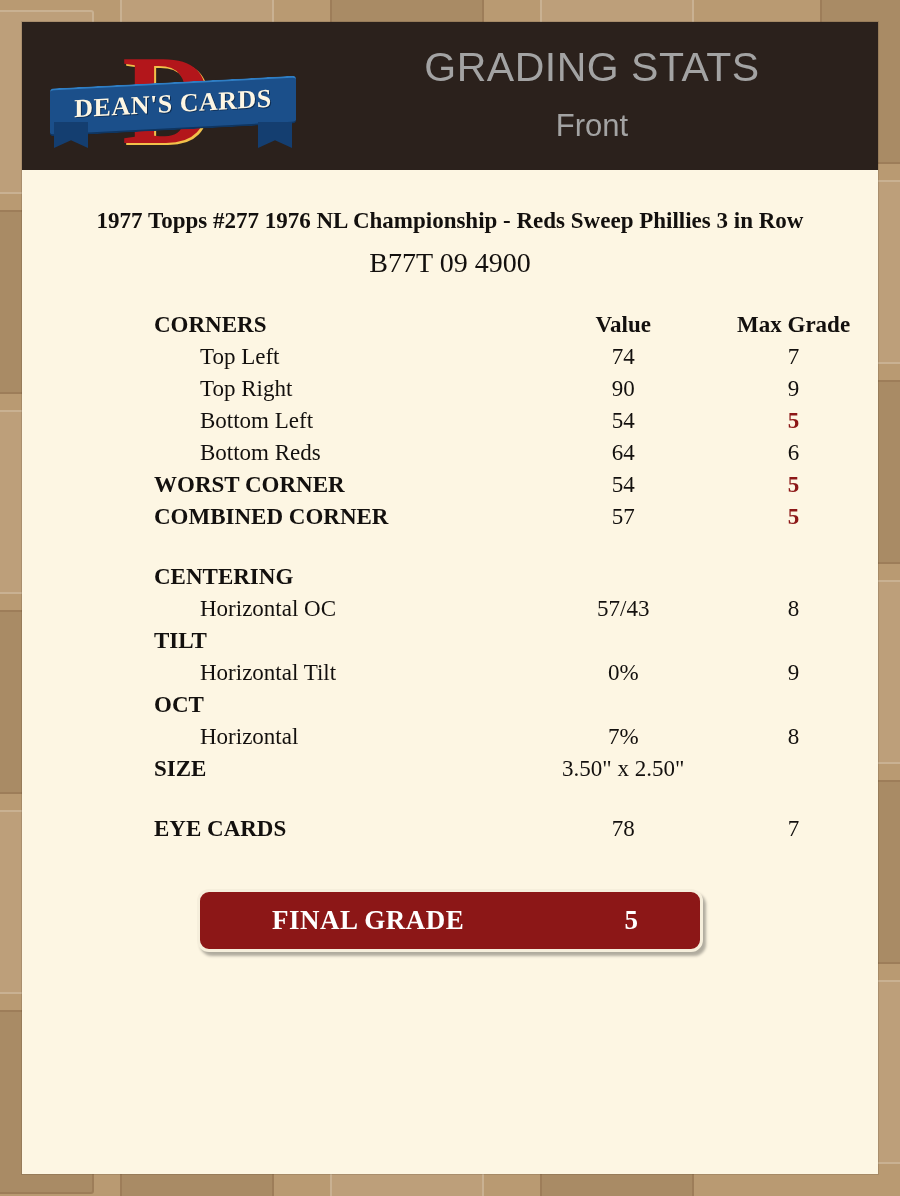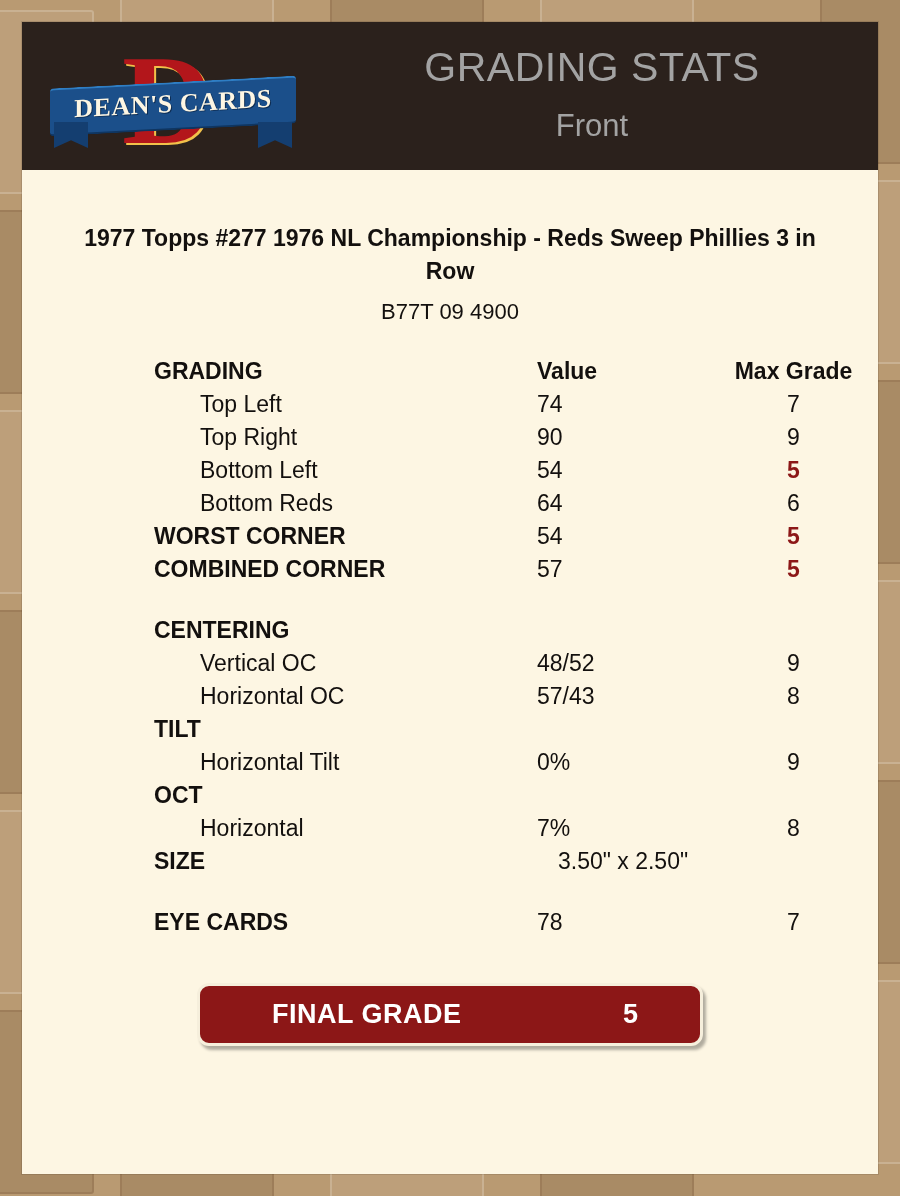--- a/index.html
+++ b/index.html
@@ -72,48 +72,49 @@
     line-height: 1.05;
   }
   .header-sub {
     font-size: 31px;
     line-height: 1.25;
     margin-top: 18px;
   }
 
   
   .content {
-    padding: 52px 0 0 0;
+    padding: 34px 0 0 0;
     color: #13100e;
+    font-family: Liberation Serif, serif;
   }
   .card-title {
     text-align: center;
     font-size: 23px;
     font-weight: bold;
     line-height: 1.45;
     padding: 0 60px;
   }
   .card-code {
     text-align: center;
-    font-size: 22px;
+    font-size: 28px;
     margin-top: 10px;
   }
 
   table.stats {
     margin: 30px 0 0 0;
     width: 100%;
     border-collapse: collapse;
     font-size: 23px;
   }
   table.stats td {
     padding: 3px 0;
     vertical-align: baseline;
   }
   .c-label   { width: 385px; padding-left: 132px !important; }
-  .c-value   { width: 195px; }
+  .c-value   { width: 195px; text-align: center; }
   .c-max     { width: 190px; text-align: center; }
 
   .row-head .c-label { font-weight: bold; }
   .row-head .c-value, .row-head .c-max { font-weight: bold; }
   .sub .c-label { padding-left: 178px !important; }
   .hdrlabel { font-weight: bold; }
   .grade-low { color: #8c1717; font-weight: bold; }
   .spacer td { height: 22px; padding: 0; }
   .size-value {
     text-align: center;
@@ -236,21 +237,21 @@
   </div>
 
   <div class="content">
 
     <div class="card-title">1977 Topps #277  1976 NL Championship  - Reds Sweep Phillies 3 in Row</div>
     <div class="card-code">B77T 09 4900</div>
 
     <table class="stats">
       <tbody>
         <tr class="row-head">
-          <td class="c-label hdrlabel">GRADING</td>
+          <td class="c-label hdrlabel">CORNERS</td>
           <td class="c-value">Value</td>
           <td class="c-max">Max Grade</td>
         </tr>
 
         <tr class="sub">
           <td class="c-label">Top Left</td>
           <td class="c-value">74</td>
           <td class="c-max">7</td>
         </tr>
         <tr class="sub">
@@ -280,25 +281,20 @@
         </tr>
 
         <tr class="spacer">
             <td colspan="3"></td>
           </tr>
 
         <tr>
           <td class="c-label hdrlabel">CENTERING</td>
           <td class="c-value"></td>
           <td class="c-max"></td>
-        </tr>
-        <tr class="sub">
-          <td class="c-label">Vertical OC</td>
-          <td class="c-value">48/52</td>
-          <td class="c-max">9</td>
         </tr>
         <tr class="sub">
           <td class="c-label">Horizontal OC</td>
           <td class="c-value">57/43</td>
           <td class="c-max">8</td>
         </tr>
 
         <tr>
           <td class="c-label hdrlabel">TILT</td>
           <td class="c-value"></td>

